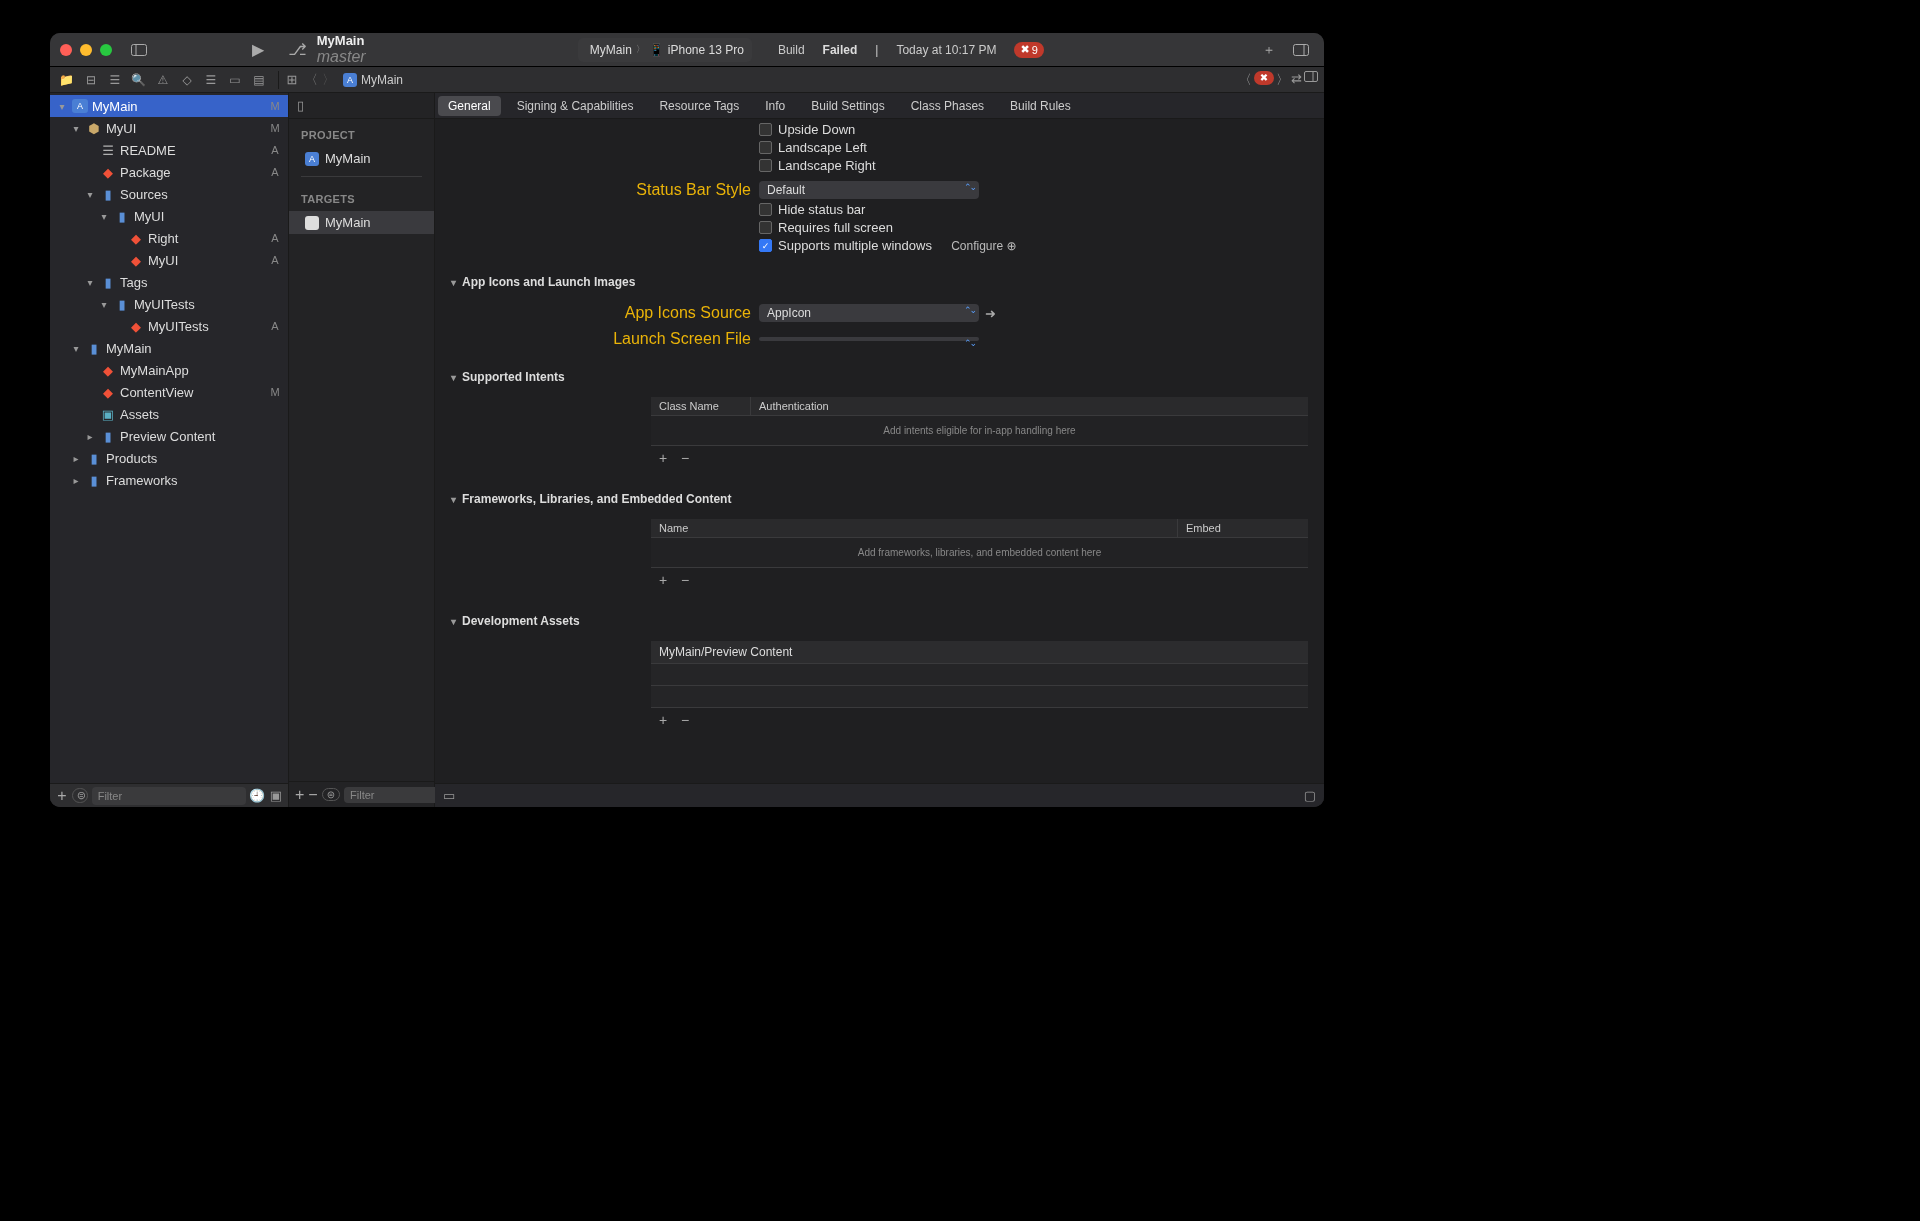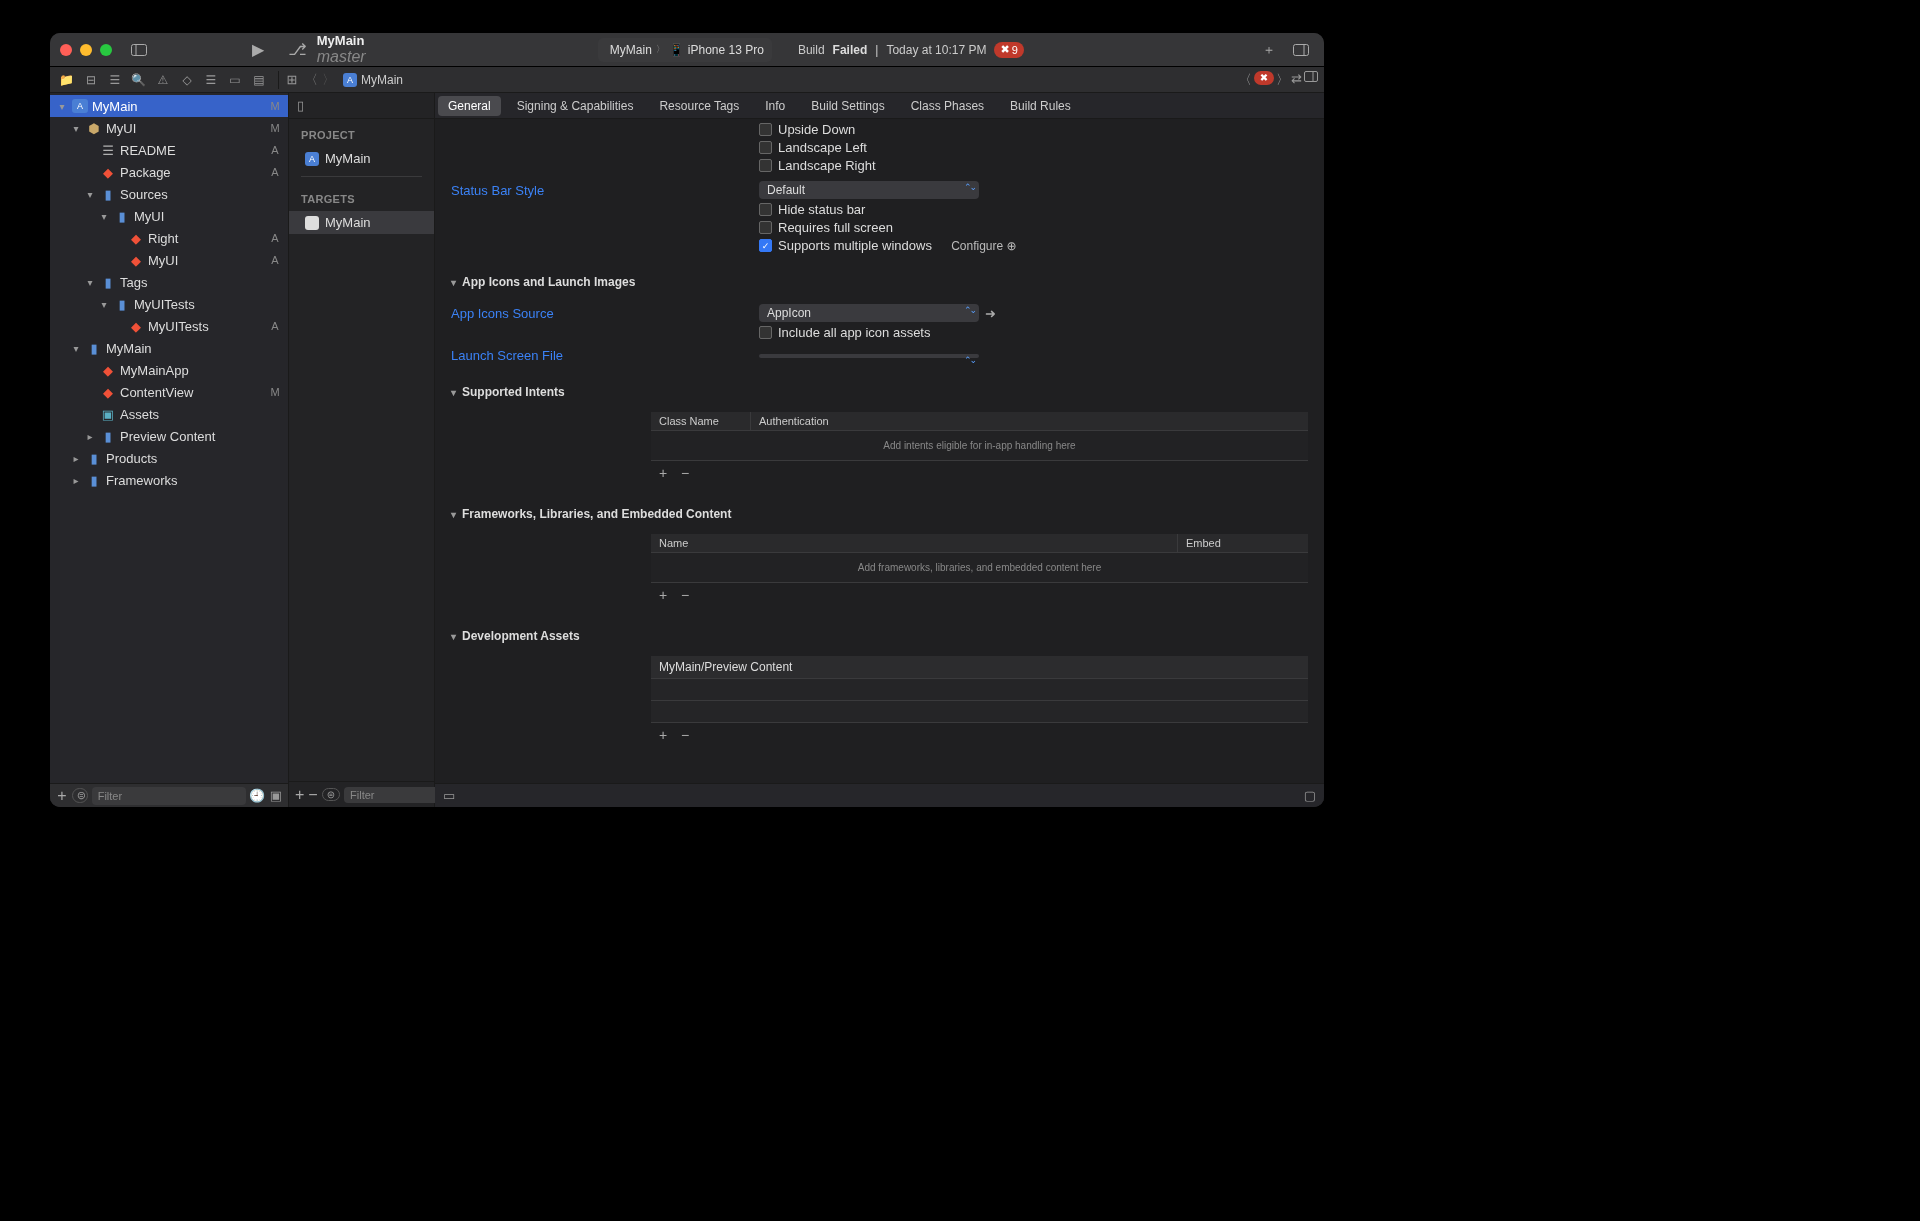--- a/index.html
+++ b/index.html
@@ -6,21 +6,21 @@
   body { background: #000; width: 1920px; height: 1221px; overflow: hidden; color: #ddd; font-size: 13px; }
   .window { position: absolute; left: 50px; top: 33px; width: 1274px; height: 774px; background: #2a2a2c; border-radius: 10px; overflow: hidden; box-shadow: 0 10px 40px rgba(0,0,0,0.6); display: flex; flex-direction: column; }
   
   .titlebar { height: 34px; background: #363638; display: flex; align-items: center; padding: 0 10px; gap: 6px; border-bottom: 1px solid #000; }
   .traffic { display: flex; gap: 8px; margin-right: 8px; }
   .dot { width: 12px; height: 12px; border-radius: 50%; }
   .dot.red { background: #ff5f57; }
   .dot.yellow { background: #febc2e; }
   .dot.green { background: #28c840; }
   .tb-btn { width: 26px; height: 22px; display:flex; align-items:center; justify-content:center; color:#aaa; border-radius:4px; }
-  .status { display:flex; align-items:center; gap:8px; margin-left:auto; font-size:12px; color:#ccc; }
+  .status { display:flex; align-items:center; gap:18px; margin-left:auto; font-size:12px; color:#ccc; }
   .err-badge { background:#c0392b; color:#fff; border-radius:8px; padding:0 6px; font-size:11px; display:flex; align-items:center; gap:2px; height:16px;}
   .titlebar-title { display:flex; flex-direction:column; margin-left:4px; line-height:1.1; }
   .titlebar-title .main { font-weight:600; font-size:13px; color:#eee; }
   .titlebar-title .sub { font-size:16px; color:#888;font-style:italic; }
   .branch-icon { color:#aaa; margin-left:10px; font-size:16px; }
   .play { color:#aaa; font-size:16px; margin:0 8px; }
   .spacer-flex { flex:1; }
   .device-chip { display:flex;align-items:center;gap:4px;background:#3a3a3c;border-radius:5px;padding:2px 8px;height:24px;font-size:12px;}
 
   
@@ -67,21 +67,21 @@
 
   
   .editor { flex:1; background:#1f1f21; display:flex; flex-direction:column; overflow:hidden;}
   
   .ed-tabs { height:26px; background:#26262a; display:flex; align-items:center; justify-content:flex-start; border-bottom:1px solid #1a1a1a; }
   .ed-tab { padding:3px 10px; font-size:12px; color:#ccc; border-radius:4px; margin:0 3px;}
   .ed-tab.active { background:#4a4a4e; color:#fff;}
 
   .ed-body { flex:1; overflow:auto; padding:0 16px 16px 16px; }
   .form-row { display:flex; align-items:center; margin:3px 0; }
-  .form-label { width:308px; padding-right:8px; font-size:13px; color:#3b82f6;}
+  .form-label { width:308px; text-align:right; padding-right:8px; font-size:16px; color:#eab308;}
   .form-field { flex:1; display:flex; align-items:center; gap:6px; }
   .checkbox { width:13px;height:13px;border:1px solid #666;border-radius:2px;background:#333;display:inline-flex;align-items:center;justify-content:center;font-size:9px;color:#fff;}
   .checkbox.checked { background:#3478f6; border-color:#3478f6;}
   .select { background:#3a3a3e; border-radius:4px; padding:2px 20px 2px 8px; font-size:12px; position:relative; min-width:220px; color:#ddd;}
   .select::after { content:'⌃⌄'; position:absolute; right:4px; top:1px; font-size:9px; color:#5aa0ff; letter-spacing:-2px;}
   .link { color:#bbb; font-size:12px; }
 
   .section { margin-top:16px; }
   .section-h { display:flex; align-items:center; gap:6px; font-weight:600; font-size:12px; color:#ddd; padding:6px 0; border-bottom:1px solid #3a3a3c00; }
   .section-h .disc { color:#999; font-size:10px;}
@@ -416,27 +416,20 @@
                   <span class="disc">▾</span>
                   <span>App Icons and Launch Images</span>
                 </div>
               <div class="form-row" style="margin-top:8px;">
                 <div class="form-label">App Icons Source</div>
                 <div class="form-field">
                     <div class="select">AppIcon</div>
                     <span style="color:#aaa;">➜</span>
                   </div>
               </div>
-              <div class="form-row">
-                  <div class="form-label"></div>
-                  <div class="form-field">
-                    <span class="checkbox"></span>
-                    <span>Include all app icon assets</span>
-                  </div>
-                </div>
               <div class="form-row" style="margin-top:8px;">
                 <div class="form-label">Launch Screen File</div>
                 <div class="form-field">
                     <div class="select"></div>
                   </div>
               </div>
             </div>
 
             <div class="section">
               <div class="section-h">

